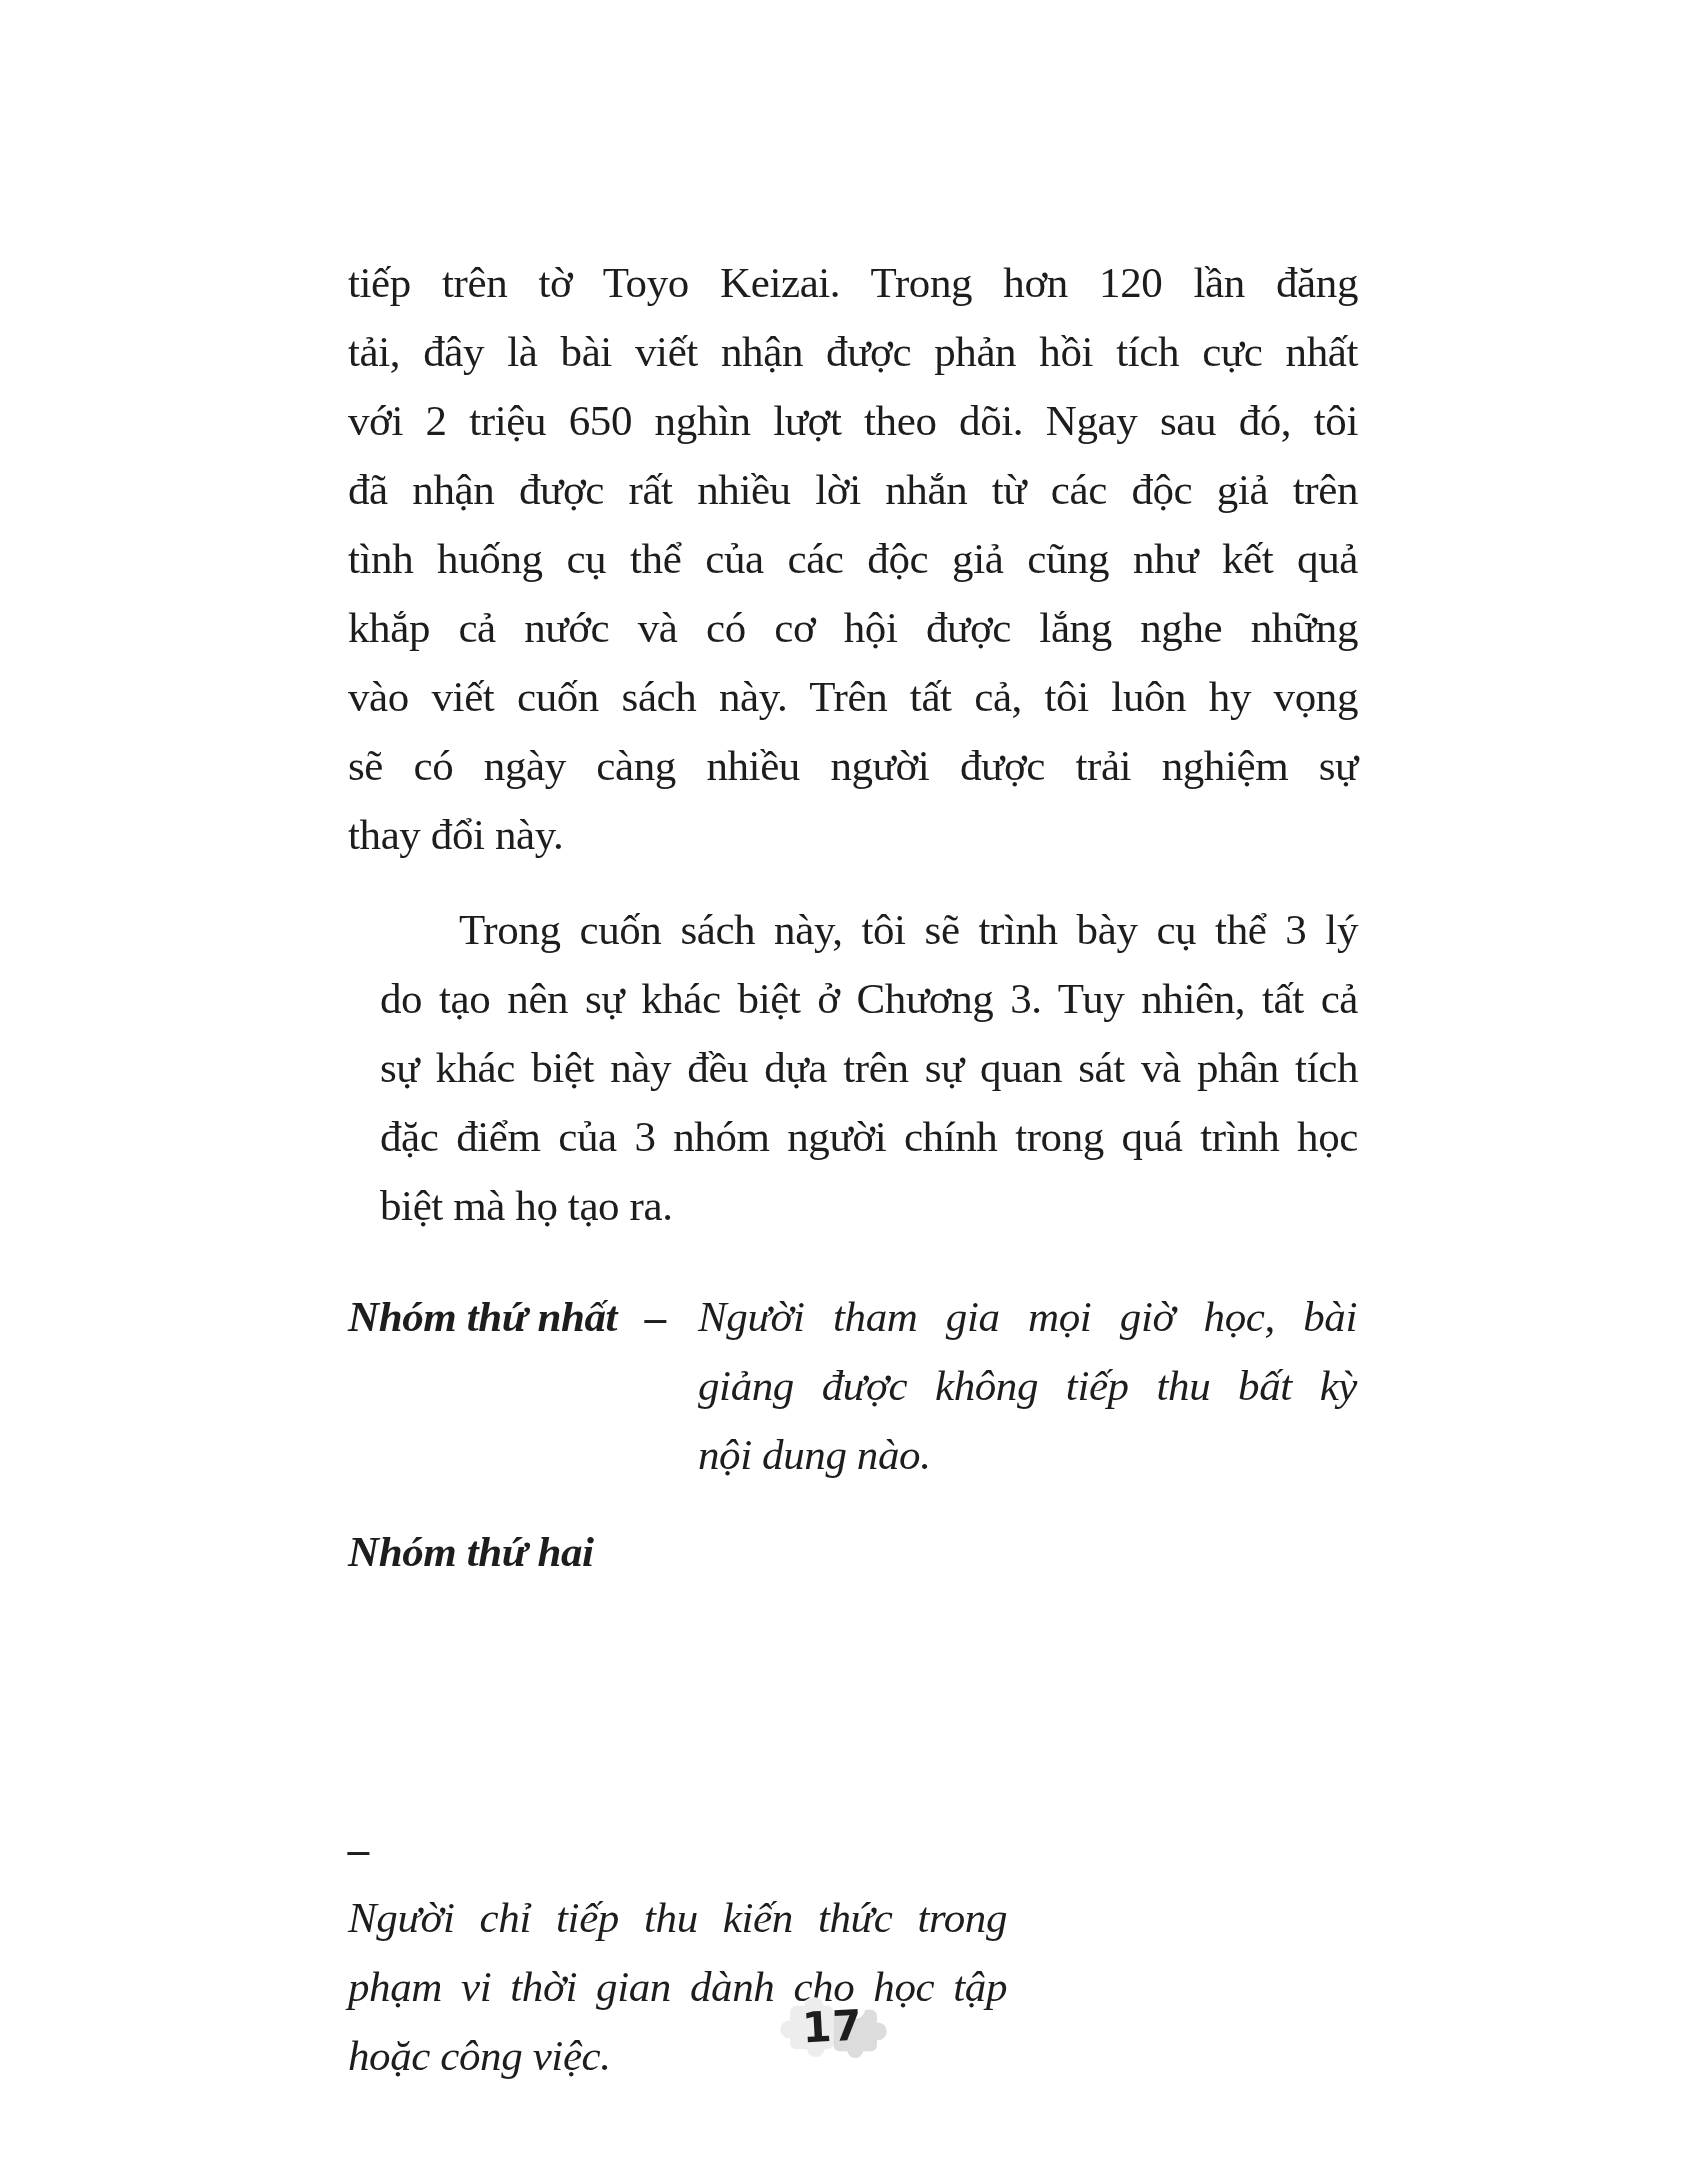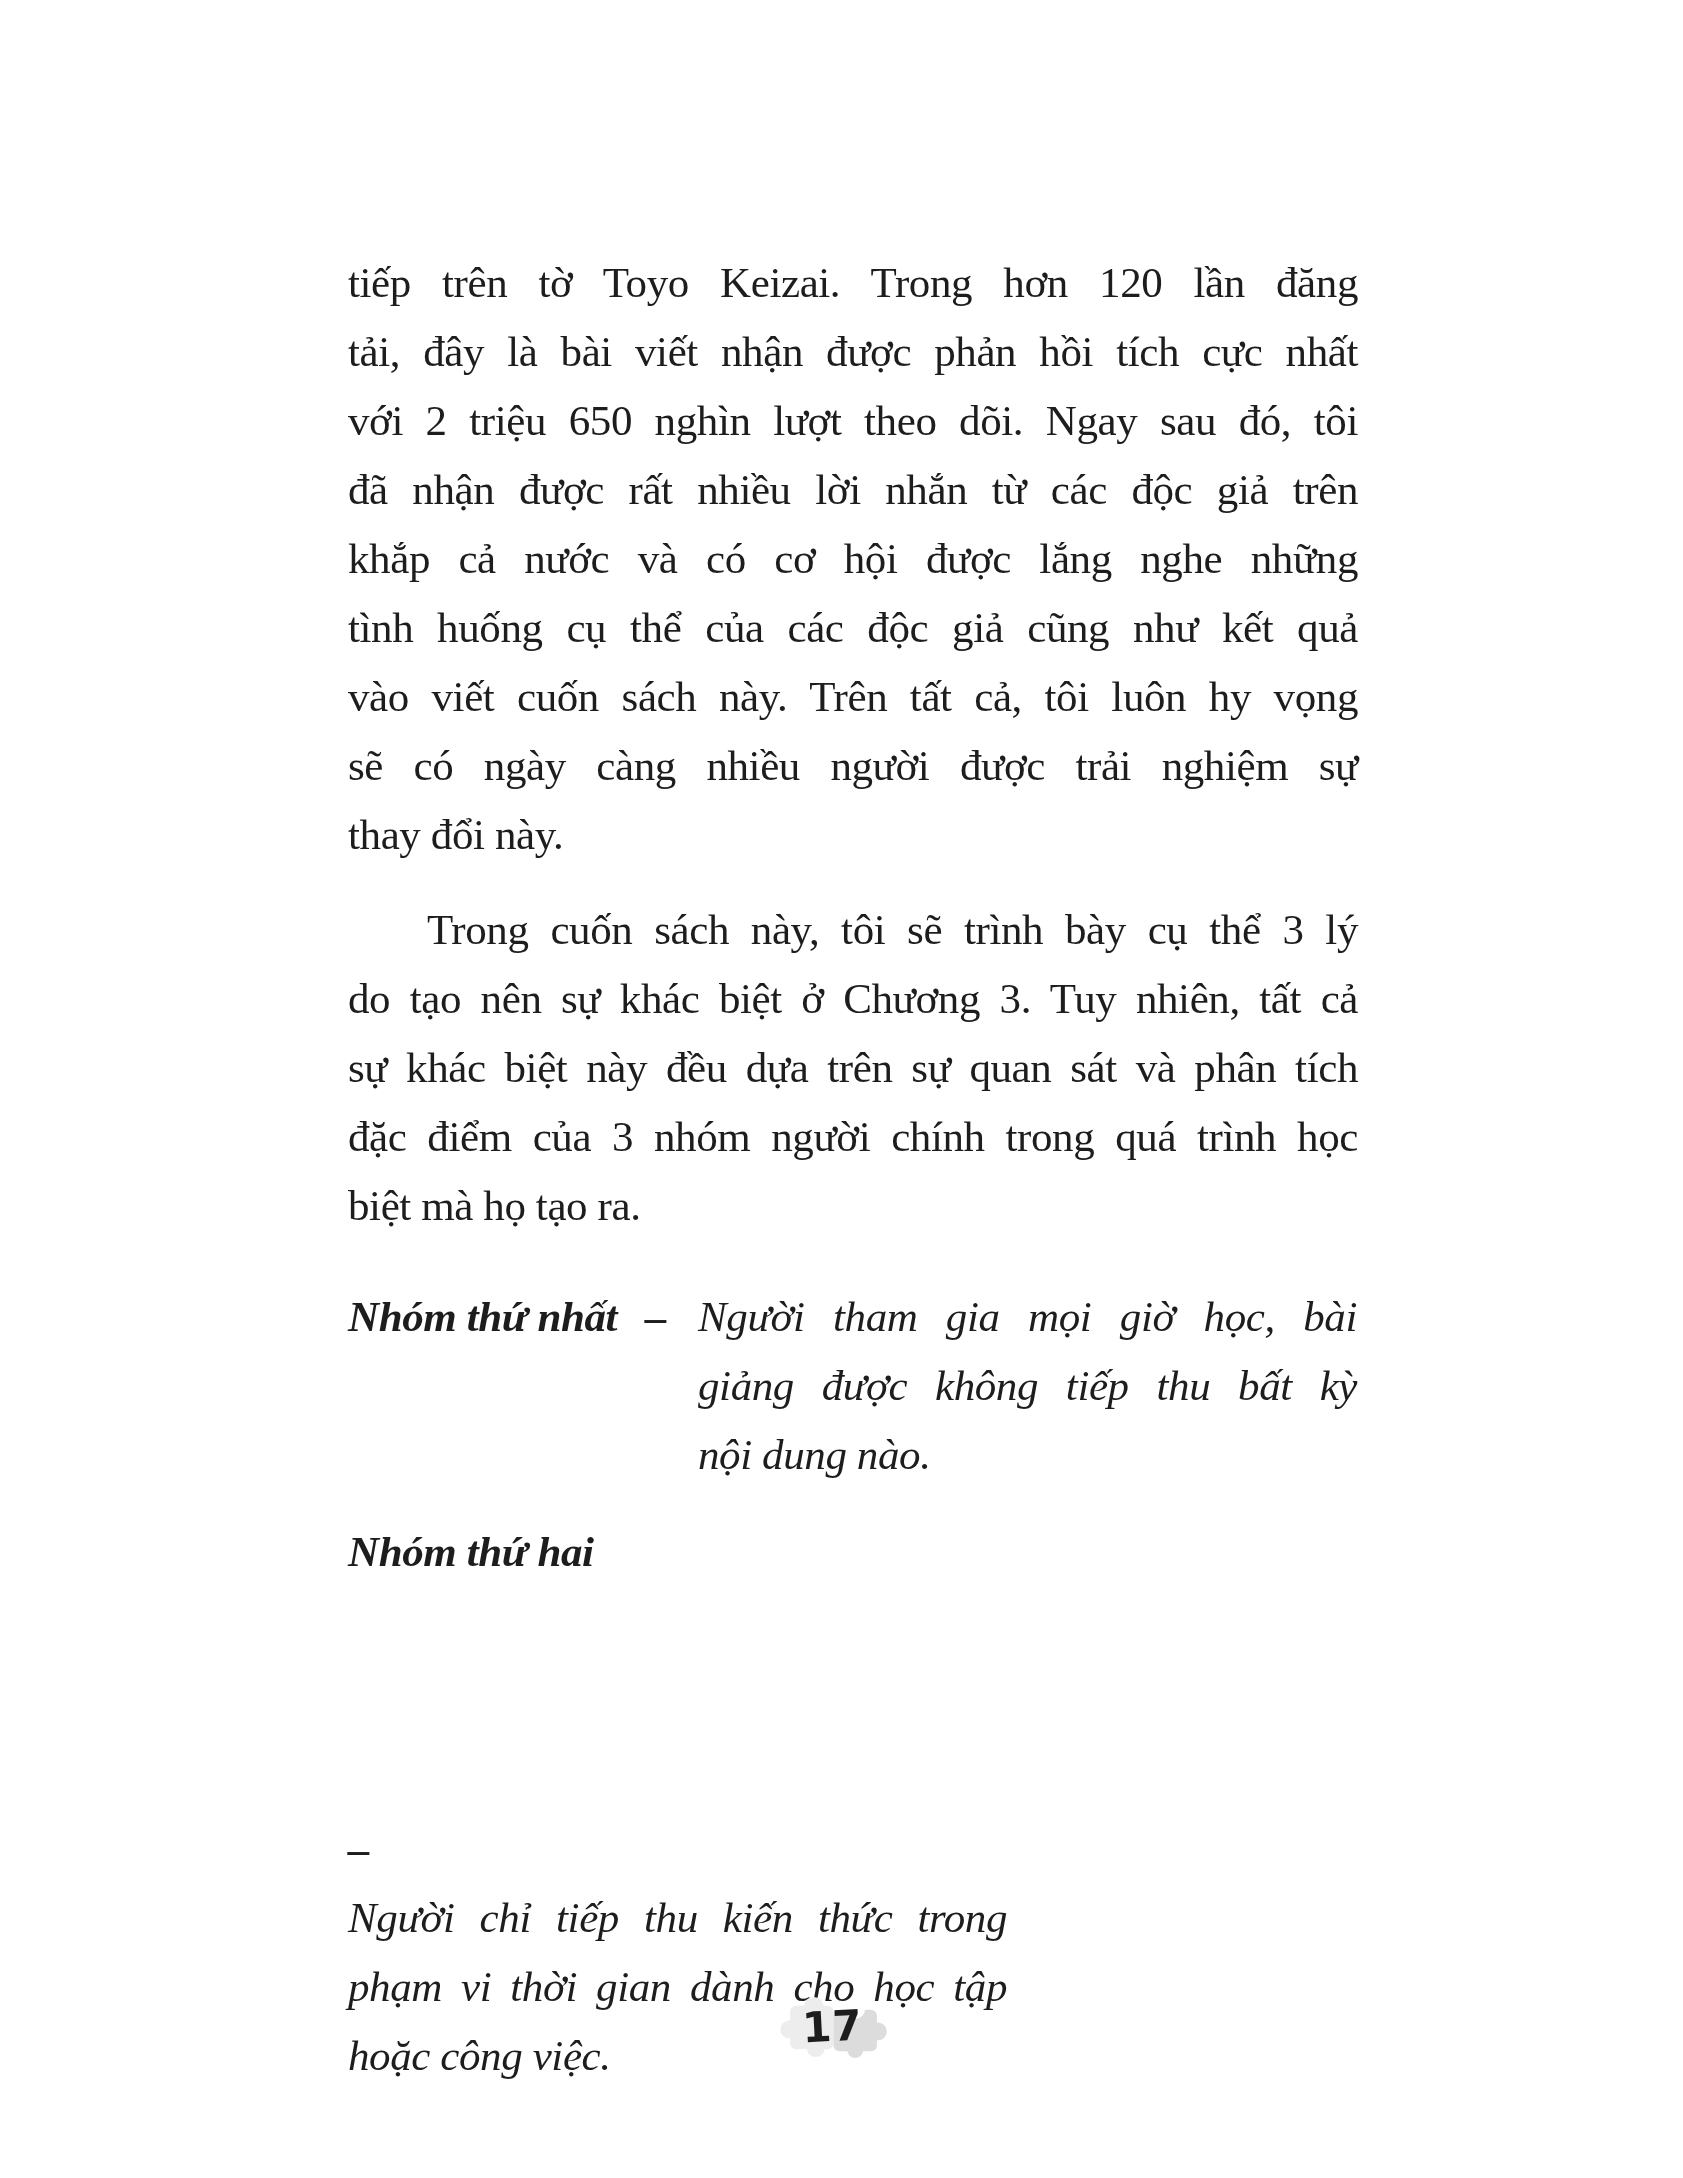--- a/index.html
+++ b/index.html
@@ -23,21 +23,21 @@
   .text-col {
     position: absolute;
     left: 348px;
     top: 248px;
     width: 1010px;
     font-size: 43px;
     line-height: 69px;
     letter-spacing: -0.4px;
   }
   .paragraph { margin: 0; }
-  .paragraph + .paragraph { margin-top: 26px; }
+  .paragraph + .paragraph { margin-top: 26px; margin-left: 32px; }
   .line {
     text-align: justify;
     white-space: normal;
   }
   .line.j { text-align-last: justify; }
   .line.first-indent { text-indent: 79px; }
 
   .defs { margin-top: 42px; }
   .def-row { display: flex; align-items: flex-start; }
   .def-row + .def-row { margin-top: 28px; flex-direction: column; }
@@ -87,22 +87,22 @@
 
 <div class="page">
 
   <div class="text-col">
     <div id="paragraphs">
         <div class="paragraph">
           <div class="line j">tiếp trên tờ Toyo Keizai. Trong hơn 120 lần đăng</div>
           <div class="line j">tải, đây là bài viết nhận được phản hồi tích cực nhất</div>
           <div class="line j">với 2 triệu 650 nghìn lượt theo dõi. Ngay sau đó, tôi</div>
           <div class="line j">đã nhận được rất nhiều lời nhắn từ các độc giả trên</div>
+          <div class="line j">tình huống cụ thể của các độc giả cũng như kết quả</div>
           <div class="line j">khắp cả nước và có cơ hội được lắng nghe những</div>
-          <div class="line j">tình huống cụ thể của các độc giả cũng như kết quả</div>
           <div class="line j">vào viết cuốn sách này. Trên tất cả, tôi luôn hy vọng</div>
           <div class="line j">sẽ có ngày càng nhiều người được trải nghiệm sự</div>
           <div class="line">thay đổi này.</div>
         </div>
         <div class="paragraph">
           <div class="line j first-indent">Trong cuốn sách này, tôi sẽ trình bày cụ thể 3 lý</div>
           <div class="line j">do tạo nên sự khác biệt ở Chương 3. Tuy nhiên, tất cả</div>
           <div class="line j">sự khác biệt này đều dựa trên sự quan sát và phân tích</div>
           <div class="line j">đặc điểm của 3 nhóm người chính trong quá trình học</div>
           <div class="line">biệt mà họ tạo ra.</div>

